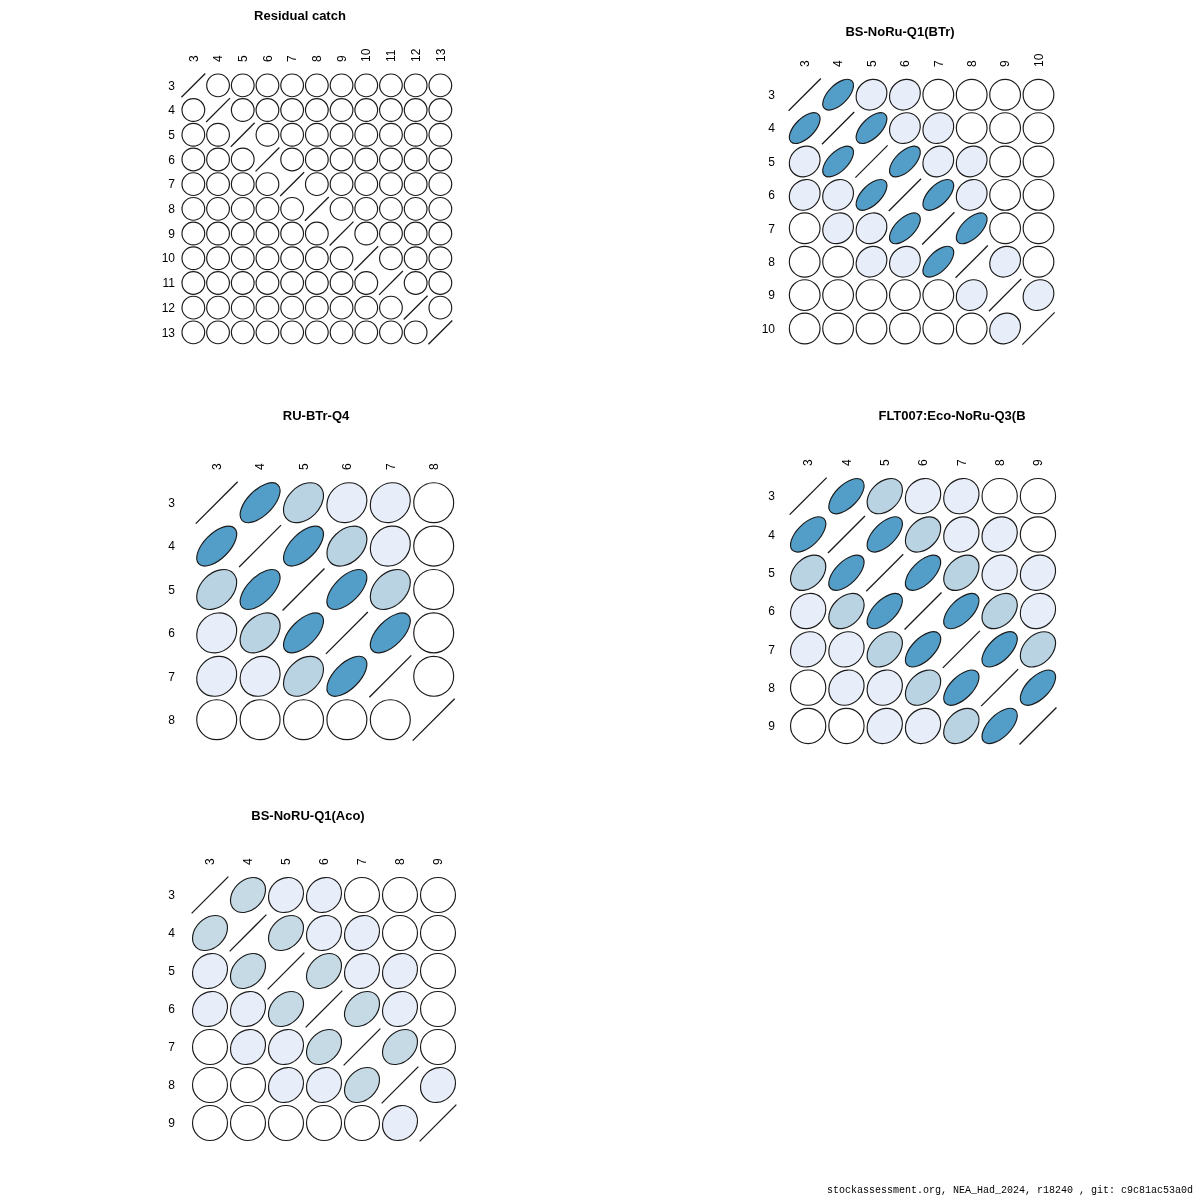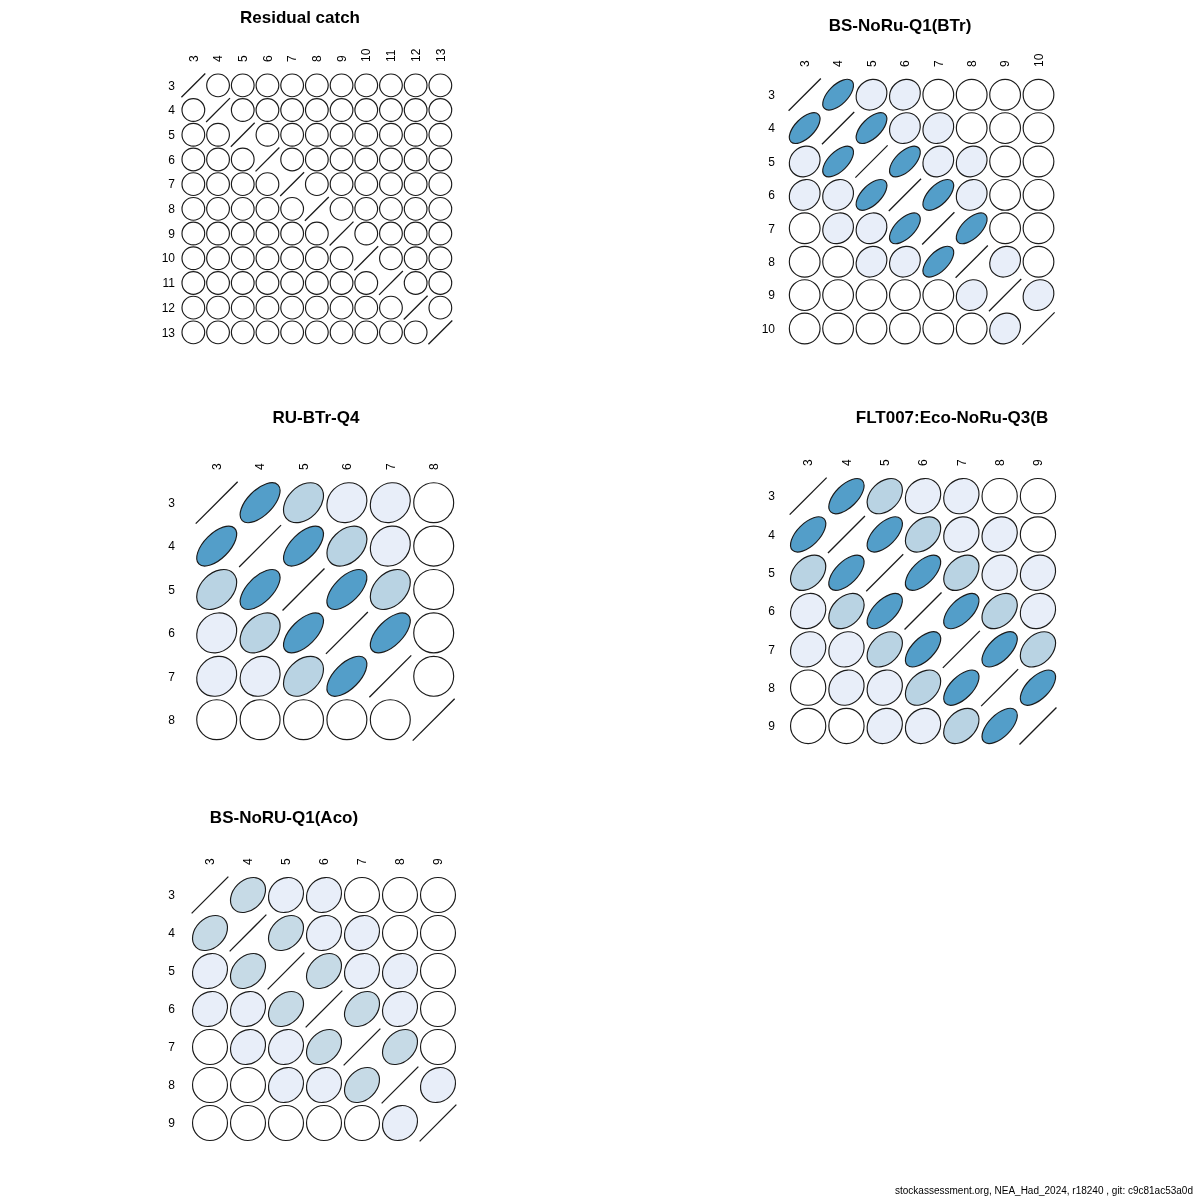--- a/index.html
+++ b/index.html
@@ -16,32 +16,33 @@
     overflow: hidden;
   }
   .canvas svg {
     position: absolute;
     left: 0;
     top: 0;
   }
   .panel-title {
     position: absolute;
     transform: translateX(-50%);
-    font-size: 17px;
+    font-size: 13px;
     font-weight: bold;
     color: #000000;
     white-space: nowrap;
   }
   .footer-note {
     position: absolute;
     right: 7px;
     bottom: 4px;
     font-size: 10px;
     color: #000000;
     white-space: nowrap;
+    font-family: Liberation Mono, monospace;
   }
   .axis-label {
     font-family: "Liberation Sans", sans-serif;
     font-size: 12px;
     fill: #000000;
   }
 </style>
 </head>
 <body>
 
@@ -450,19 +451,19 @@
         <ellipse cx="248" cy="1123" rx="17.48" ry="17.48" transform="rotate(-45 248 1123)" fill="#FFFFFF" stroke="#1a1a1a" stroke-width="1.15"></ellipse>
         <ellipse cx="286" cy="1123" rx="17.48" ry="17.48" transform="rotate(-45 286 1123)" fill="#FFFFFF" stroke="#1a1a1a" stroke-width="1.15"></ellipse>
         <ellipse cx="324" cy="1123" rx="17.48" ry="17.48" transform="rotate(-45 324 1123)" fill="#FFFFFF" stroke="#1a1a1a" stroke-width="1.15"></ellipse>
         <ellipse cx="362" cy="1123" rx="17.48" ry="17.48" transform="rotate(-45 362 1123)" fill="#FFFFFF" stroke="#1a1a1a" stroke-width="1.15"></ellipse>
         <ellipse cx="400" cy="1123" rx="18.49909316696362" ry="16.39769349634271" transform="rotate(-45 400 1123)" fill="#E8EEF9" stroke="#1a1a1a" stroke-width="1.15"></ellipse>
         <line x1="419.646" y1="1141.354" x2="456.354" y2="1104.646" stroke="#1a1a1a" stroke-width="1.3"></line>
       </g>
     </svg>
 
   <div class="panel-title" style="left:300px; top:8px">Residual catch</div>
-  <div class="panel-title" style="left:900px; top:16px">BS-NoRu-Q1(BTr)</div>
+  <div class="panel-title" style="left:900px; top:24px">BS-NoRu-Q1(BTr)</div>
   <div class="panel-title" style="left:316px; top:408px">RU-BTr-Q4</div>
   <div class="panel-title" style="left:952px; top:408px">FLT007:Eco-NoRu-Q3(B</div>
-  <div class="panel-title" style="left:284px; top:808px">BS-NoRU-Q1(Aco)</div>
+  <div class="panel-title" style="left:308px; top:808px">BS-NoRU-Q1(Aco)</div>
 
   <div class="footer-note">stockassessment.org, NEA_Had_2024, r18240 , git: c9c81ac53a0d</div>
 </div>
 
 </body></html>

